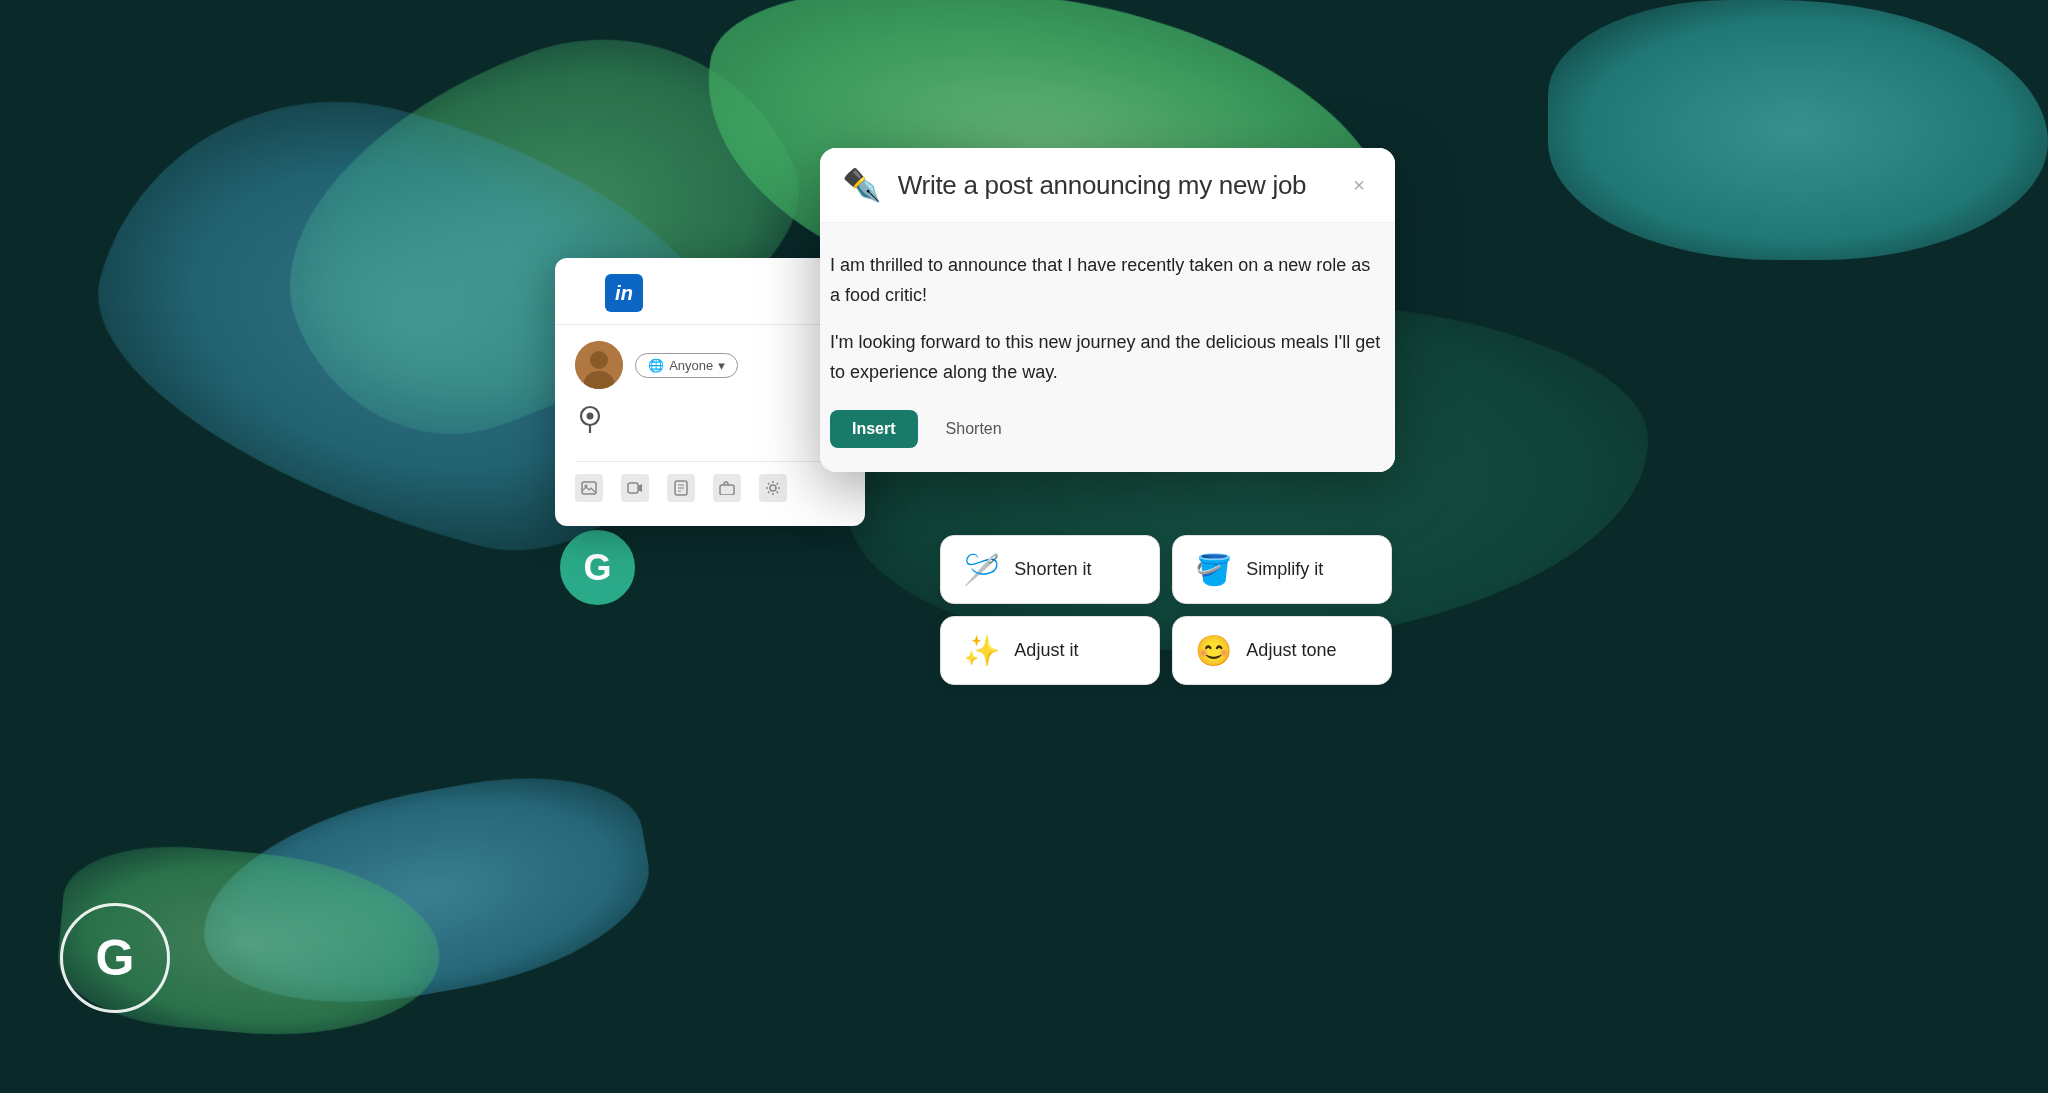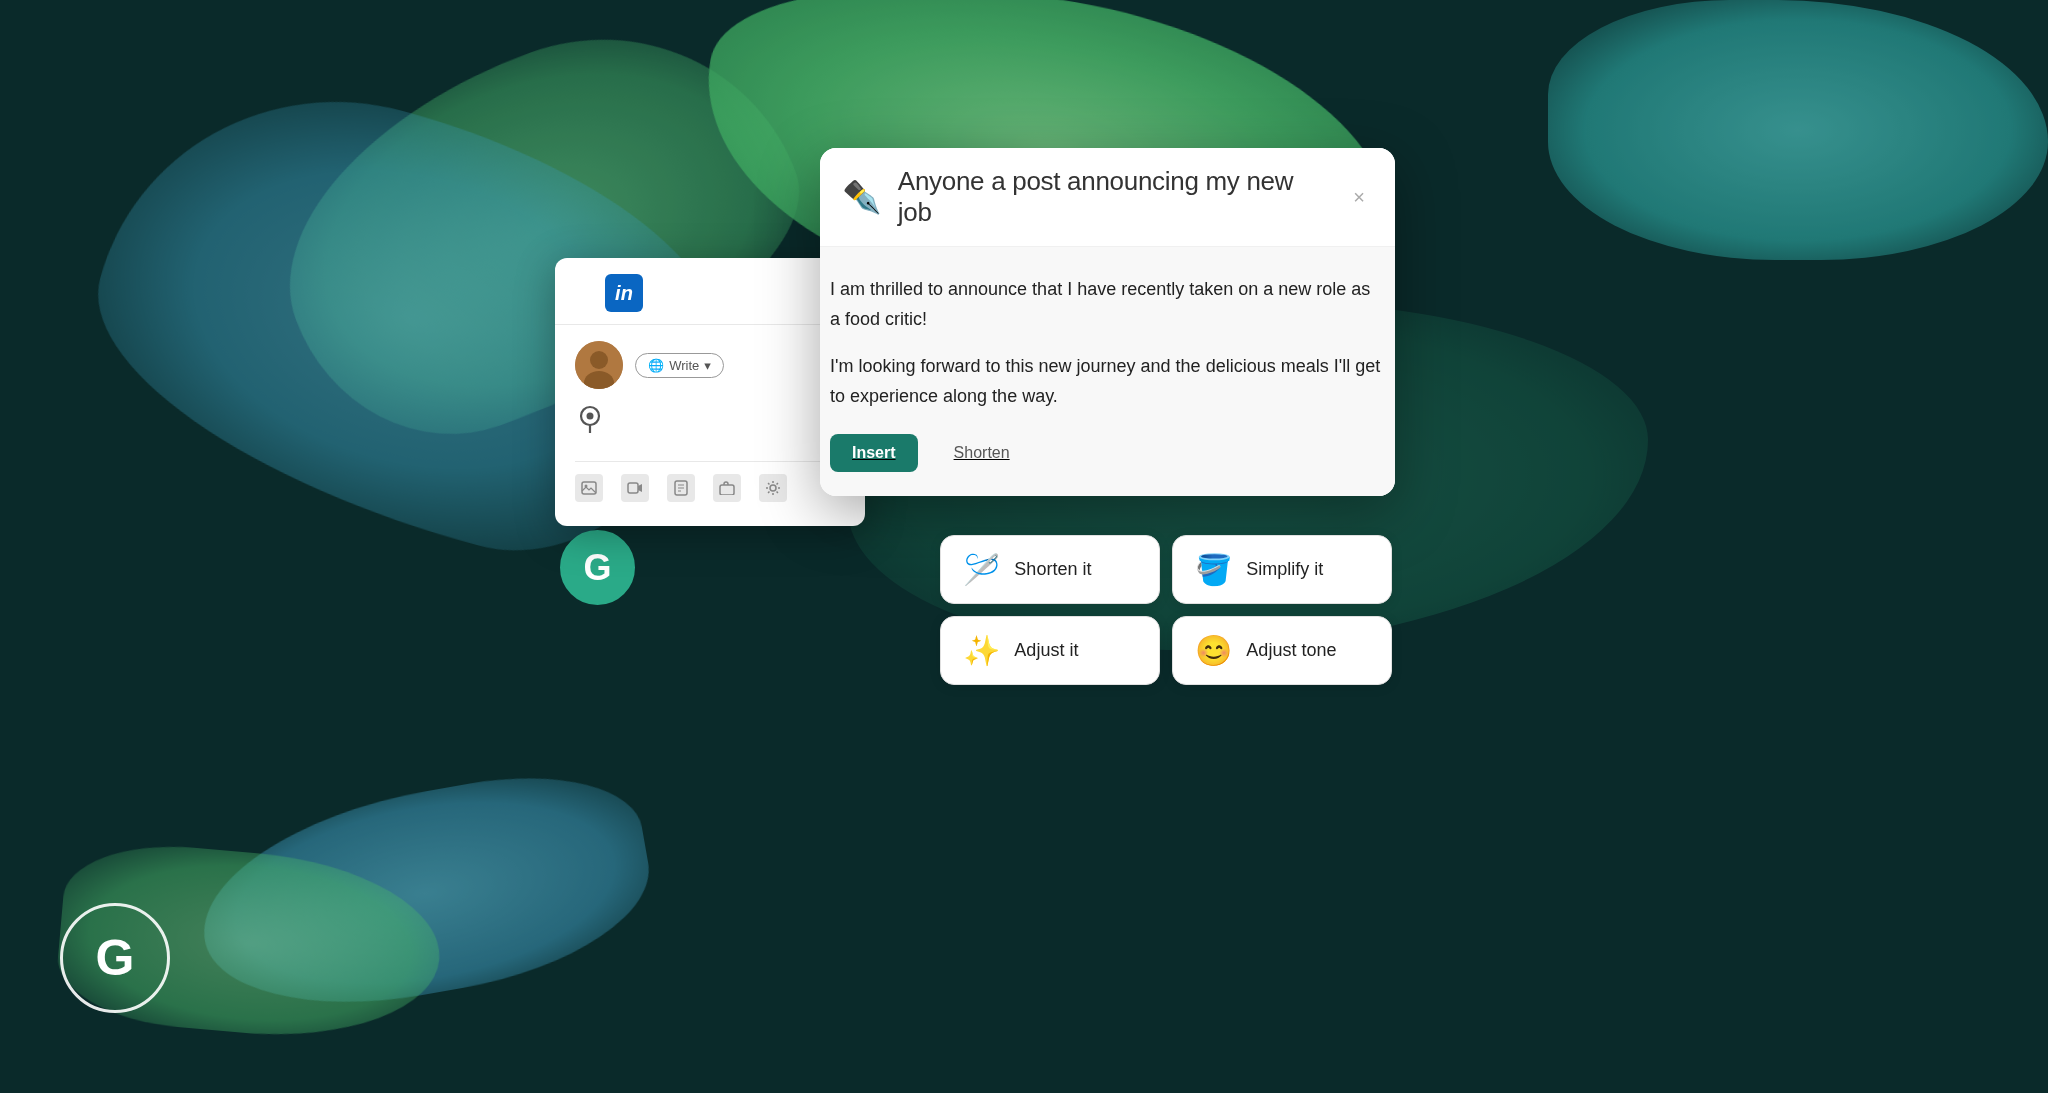--- a/index.html
+++ b/index.html
@@ -304,23 +304,22 @@
     .ai-text p {
       margin-bottom: 18px;
     }
 
     .ai-text p:last-child {
       margin-bottom: 16px;
     }
 
     .ai-actions {
       display: flex;
-      gap: 20px;
+      gap: 12px;
       margin-top: 22px;
-      text-decoration: underline;
     }
 
     .btn-insert {
       background: #1a7a6a;
       color: white;
       border: none;
       border-radius: 8px;
       padding: 10px 22px;
       font-size: 16px;
       font-weight: 600;
@@ -402,21 +401,21 @@
 
           <svg width="48" height="48" viewBox="0 0 48 48">
             <circle cx="24" cy="24" r="24" fill="#b07840"></circle>
             <circle cx="24" cy="19" r="9" fill="#8a5a28"></circle>
             <ellipse cx="24" cy="42" rx="15" ry="12" fill="#8a5a28"></ellipse>
           </svg>
         </div>
       </div>
       <div class="audience-pill">
         <span>🌐</span>
-        <span>Write</span>
+        <span>Anyone</span>
         <span>▾</span>
       </div>
     </div>
     <div class="pin-icon">
       <svg width="22" height="28" viewBox="0 0 22 28">
         <circle cx="11" cy="11" r="9" fill="none" stroke="#555" stroke-width="2.2"></circle>
         <circle cx="11" cy="11" r="3.5" fill="#555"></circle>
         <line x1="11" y1="20" x2="11" y2="28" stroke="#555" stroke-width="2.2"></line>
       </svg>
     </div>
@@ -454,21 +453,21 @@
             <path d="M8 1v2M8 13v2M1 8h2M13 8h2M3.05 3.05l1.41 1.41M11.54 11.54l1.41 1.41M3.05 12.95l1.41-1.41M11.54 4.46l1.41-1.41" stroke="#888" stroke-width="1.5"></path>
           </svg>
       </div>
     </div>
   </div>
 </div>
 
 <div class="ai-panel">
   <div class="ai-prompt-bar">
     <span class="rocket-emoji">✒️</span>
-    <span class="prompt-text">Anyone a post announcing my new job</span>
+    <span class="prompt-text">Write a post announcing my new job</span>
     <div class="close-btn">
       <span>×</span>
     </div>
   </div>
   <div class="ai-content">
     <div class="ai-text">
       <p>I am thrilled to announce that I have recently taken on a new role as a food critic!</p>
       <p>I'm looking forward to this new journey and the delicious meals I'll get to experience along the way.</p>
     </div>
     <div class="ai-actions">

